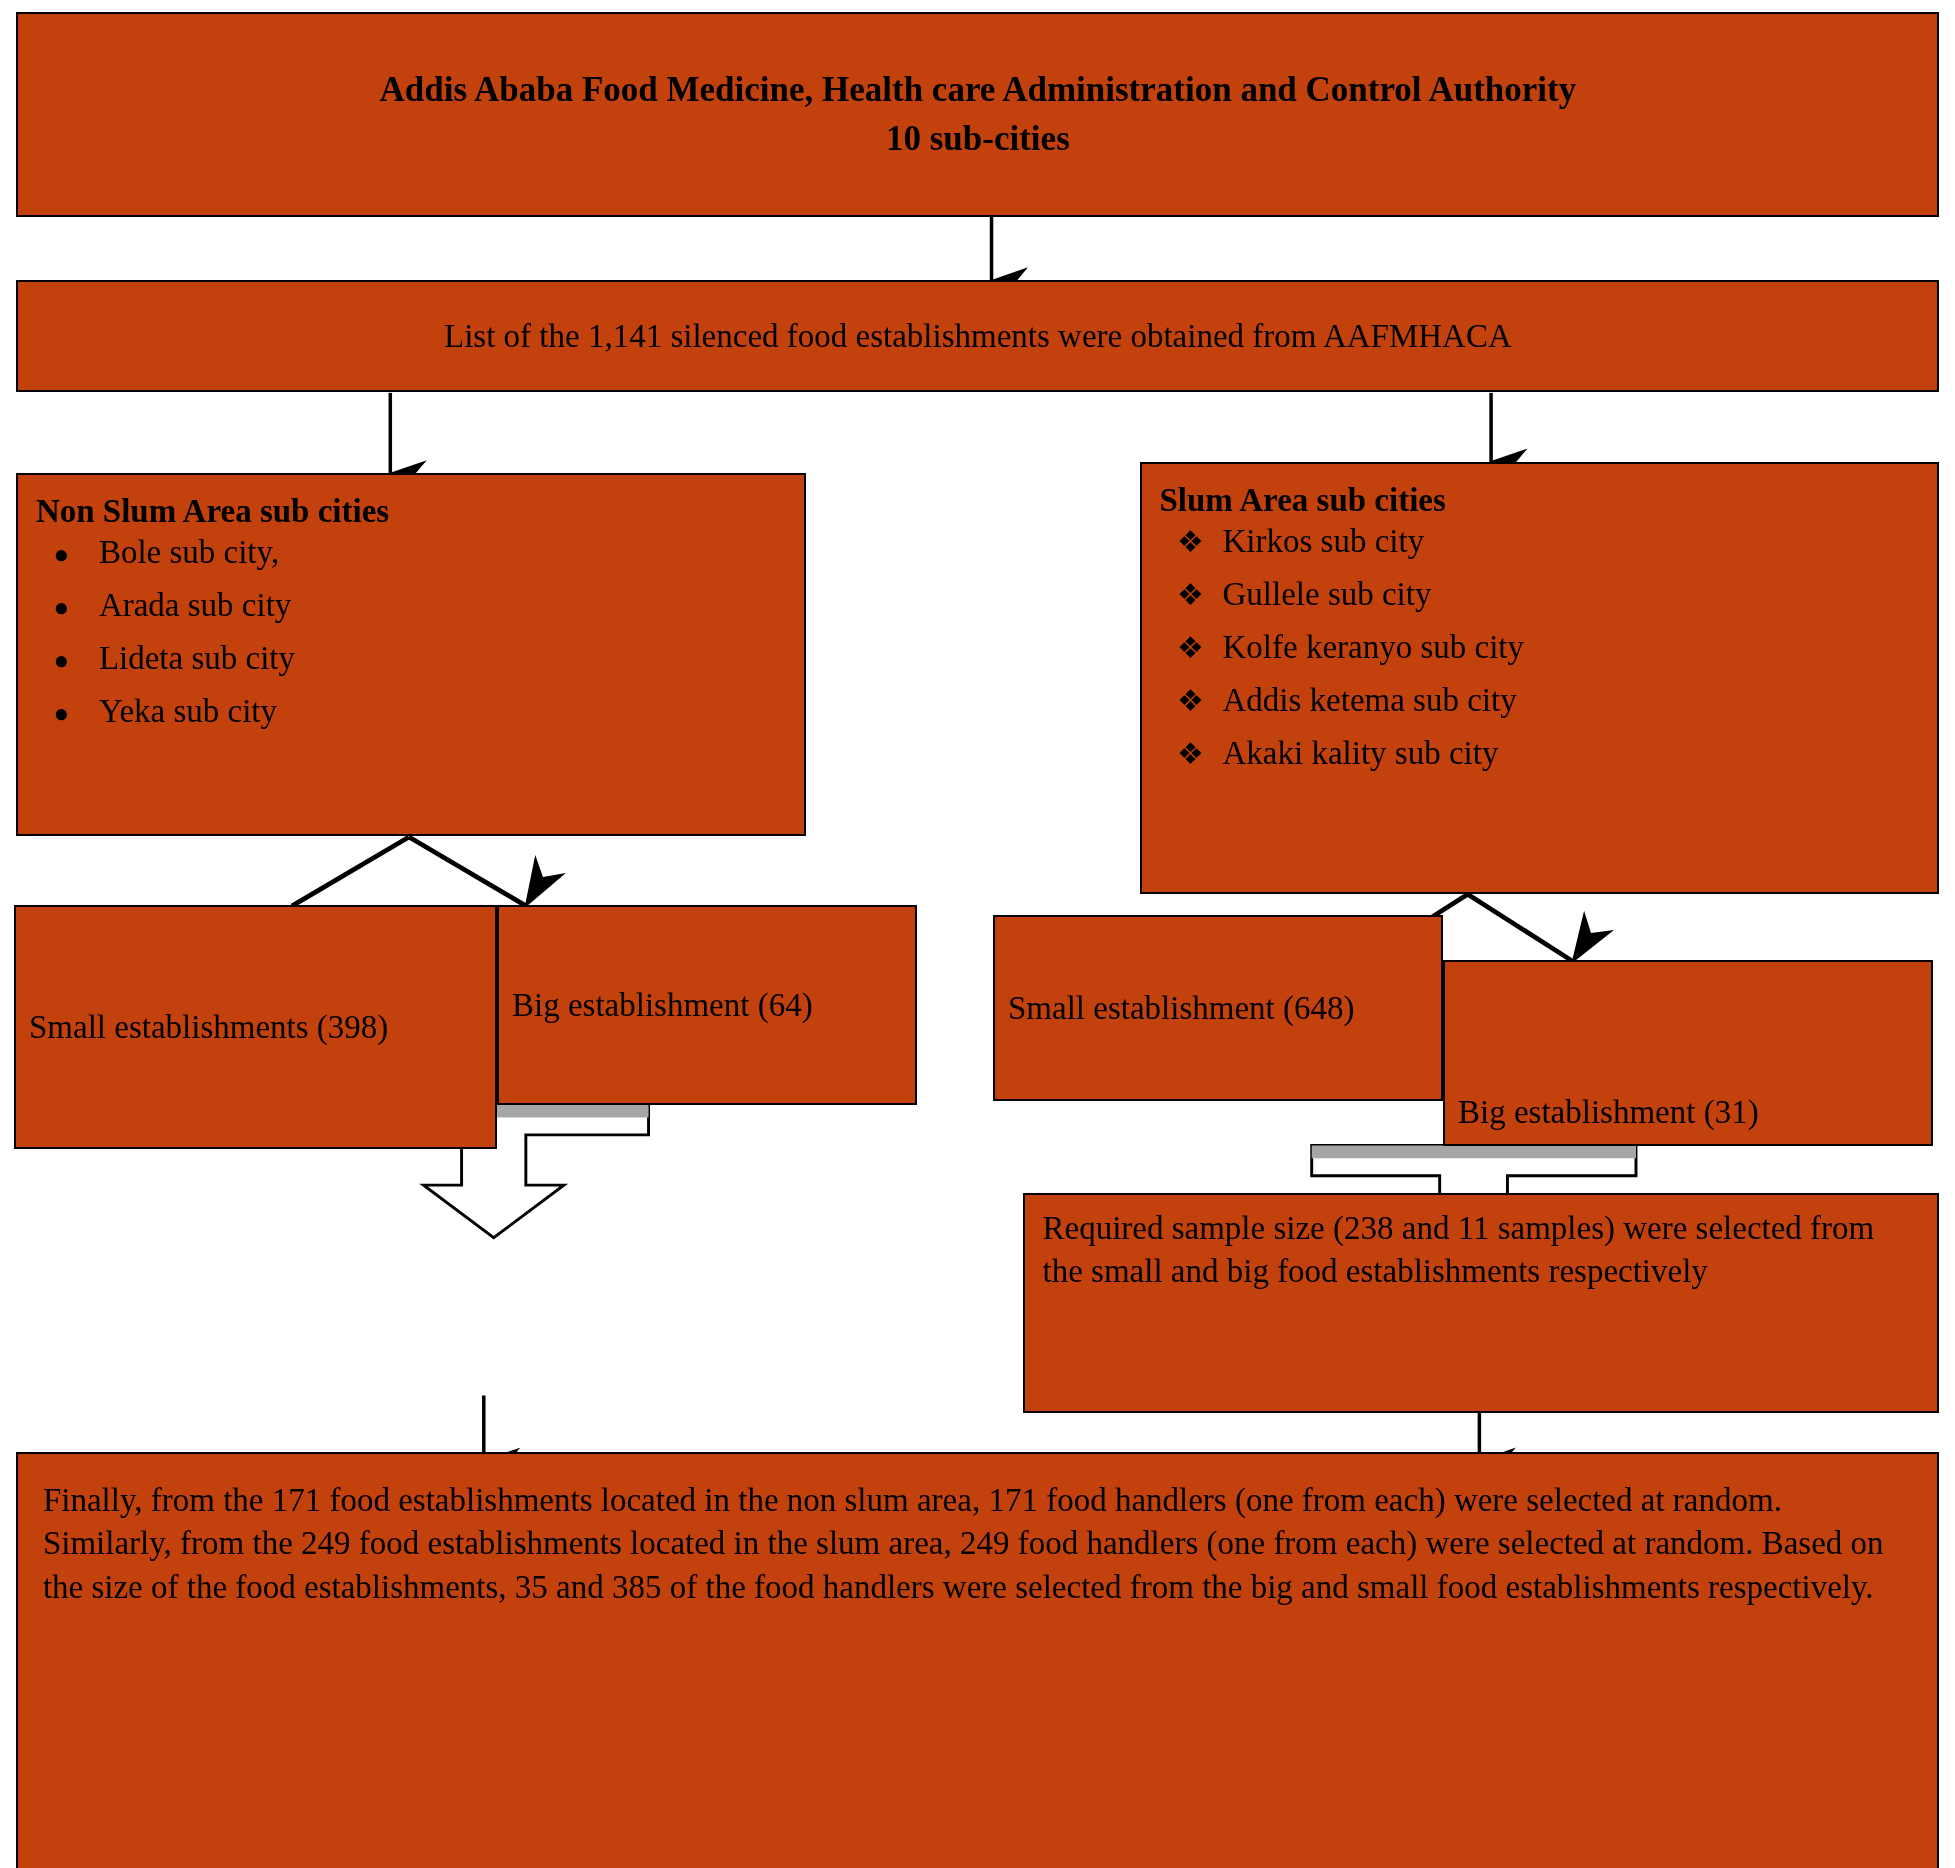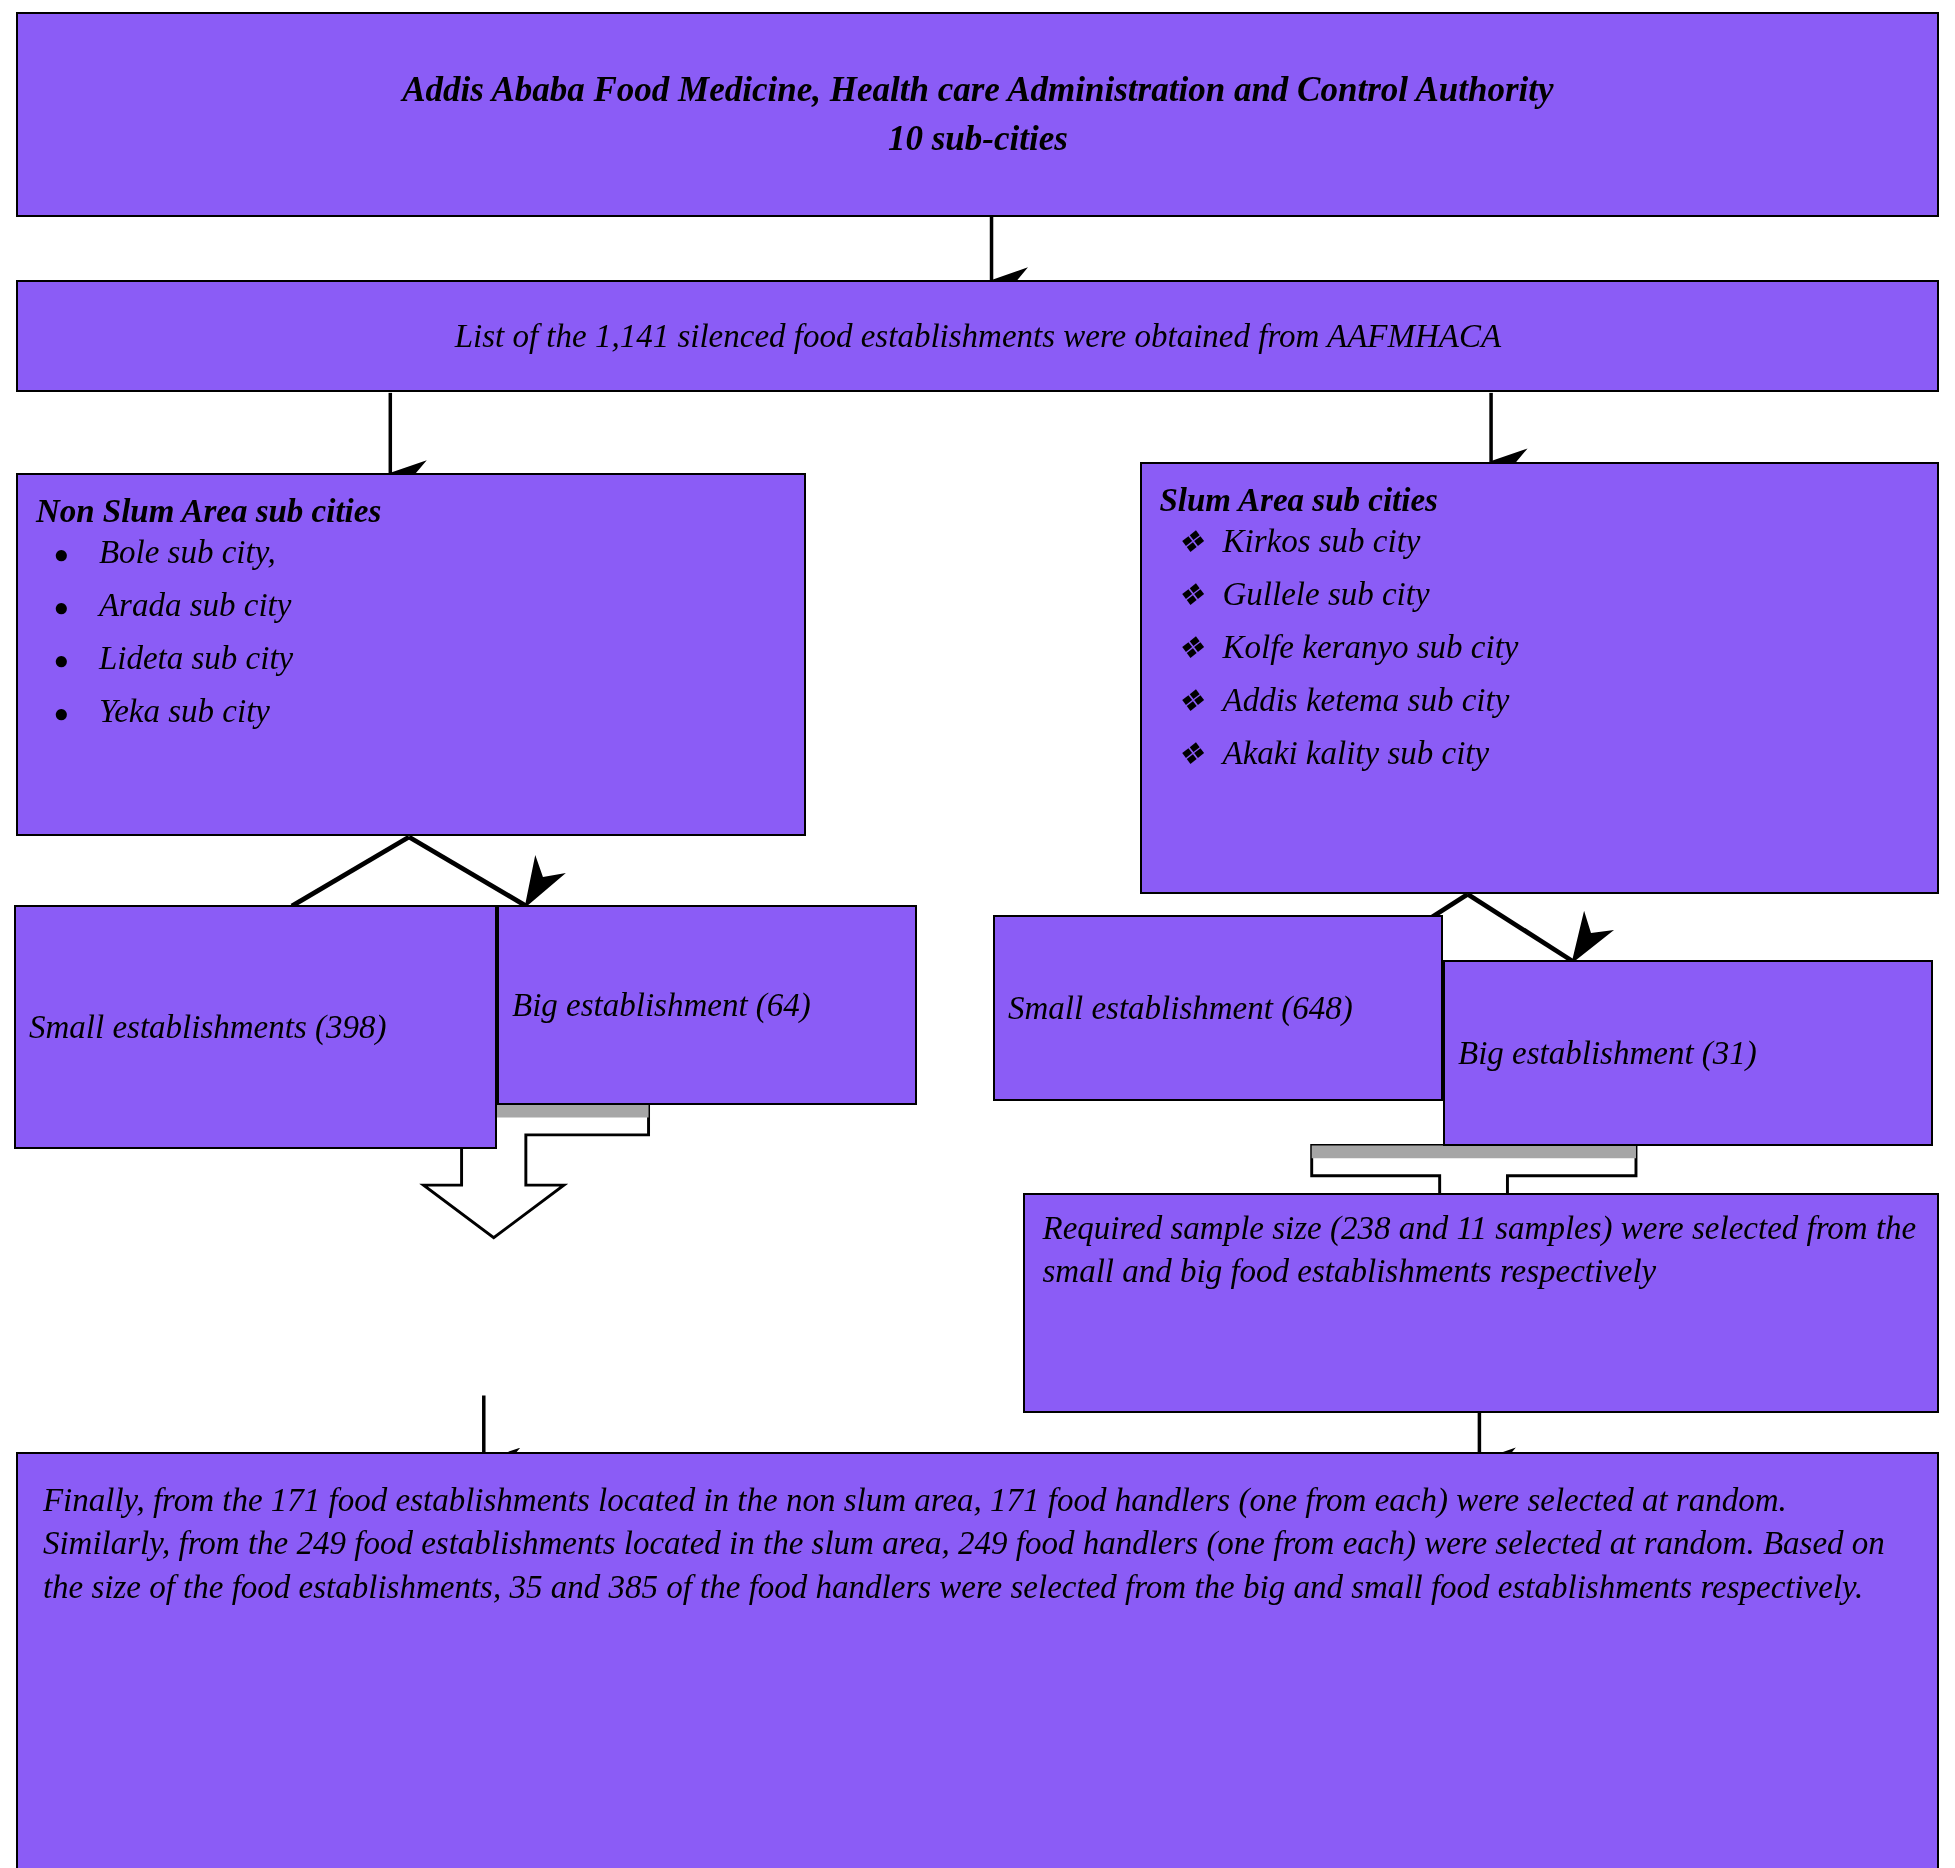--- a/index.html
+++ b/index.html
@@ -13,22 +13,21 @@
     height: 1869px;
     background: #ffffff;
     font-family: "Liberation Serif", "DejaVu Serif", serif;
     color: #000000;
     overflow: hidden;
   }
   .box {
     position: absolute;
     box-sizing: border-box;
     border: 2.9px solid #000000;
-    background: #8b5cf6;
-    font-style: italic;
+    background: #c2410c;
   }
   .box-inner {
     position: absolute;
     left: 0; right: 0; top: 0; bottom: 0;
     padding: 13px 20px;
     box-sizing: border-box;
   }
   .ttl {
     font-weight: bold;
     text-align: center;
@@ -214,21 +213,21 @@
     </div>
   </div>
 
   <div class="box" style="left:993px; top:915px; width:450px; height:186px;">
     <div class="box-inner" style="display:flex; align-items:center; padding:10.5px 13px;">
       <div class="txt">Small establishment (648)</div>
     </div>
   </div>
 
   <div class="box" style="left:1443px; top:960px; width:490px; height:186px;">
-    <div class="box-inner" style="display:flex; align-items:center; padding:10.5px 13px;">
+    <div class="box-inner" style="display:flex; align-items:flex-end; padding:10.5px 13px;">
       <div class="txt">Big establishment (31)</div>
     </div>
   </div>
 
 
   <div class="box" style="left:1023px; top:1193px; width:916px; height:220px;">
     <div class="box-inner" style="display:flex; padding:11.7px 17.5px;">
       <div class="txt">Required sample size (238 and 11 samples) were selected from the small and big food establishments respectively</div>
     </div>
   </div>

